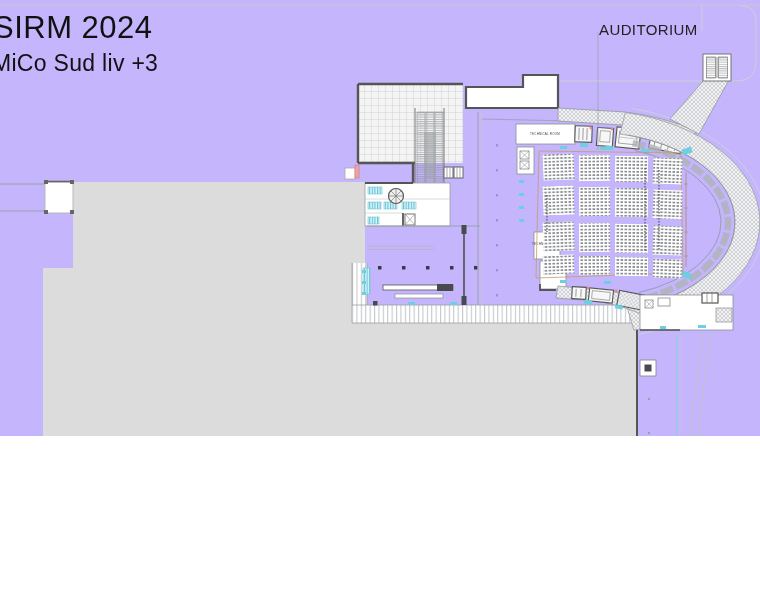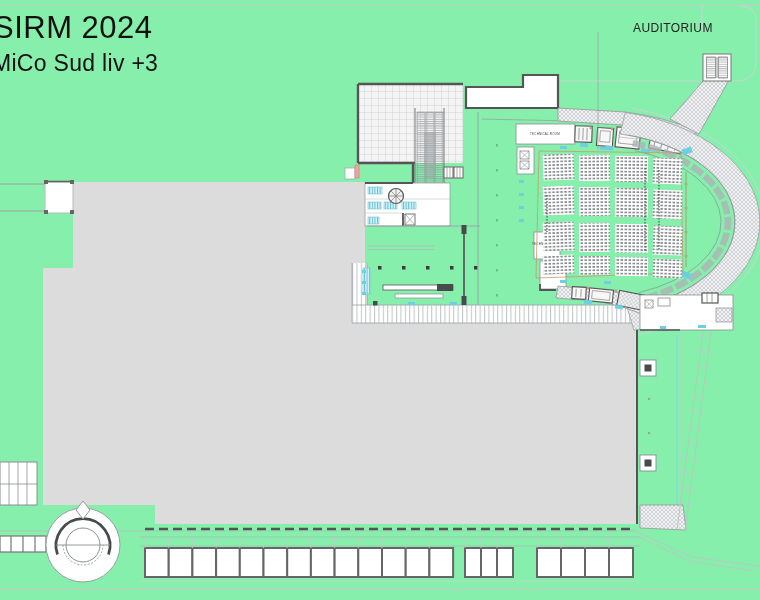--- a/index.html
+++ b/index.html
@@ -1,22 +1,22 @@
 <!DOCTYPE html>
 <html><head>
 <meta charset="utf-8">
 <style>
   html,body{margin:0;padding:0;background:#fff;}
-  #stage{position:relative;width:760px;height:600px;background:#86efac;overflow:hidden;
+  #stage{position:relative;width:760px;height:436px;background:#c4b5fd;overflow:hidden;
          font-family:"Liberation Sans",sans-serif;}
   #plan-svg{position:absolute;left:0;top:0;}
   .ttl{position:absolute;color:#111;white-space:nowrap;}
   #title-line1{left:-7px;top:10px;font-size:31px;letter-spacing:.5px;}
   #title-line2{left:-8px;top:50px;font-size:23px;letter-spacing:.3px;}
-  #auditorium-label{left:599px;top:21px;font-size:12px;letter-spacing:.4px;color:#222;margin-left:34px;}
+  #auditorium-label{left:599px;top:21px;font-size:15px;letter-spacing:.4px;color:#222;}
   text.tiny{font-size:3px;fill:#444;letter-spacing:.2px;}
 </style>
 </head>
 <body>
 
 <div id="stage">
 
 <svg id="plan-svg" width="760" height="600" viewBox="0 0 760 600" xmlns="http://www.w3.org/2000/svg">
   <defs>
     <pattern id="ringHatch" patternUnits="userSpaceOnUse" width="4" height="4">

